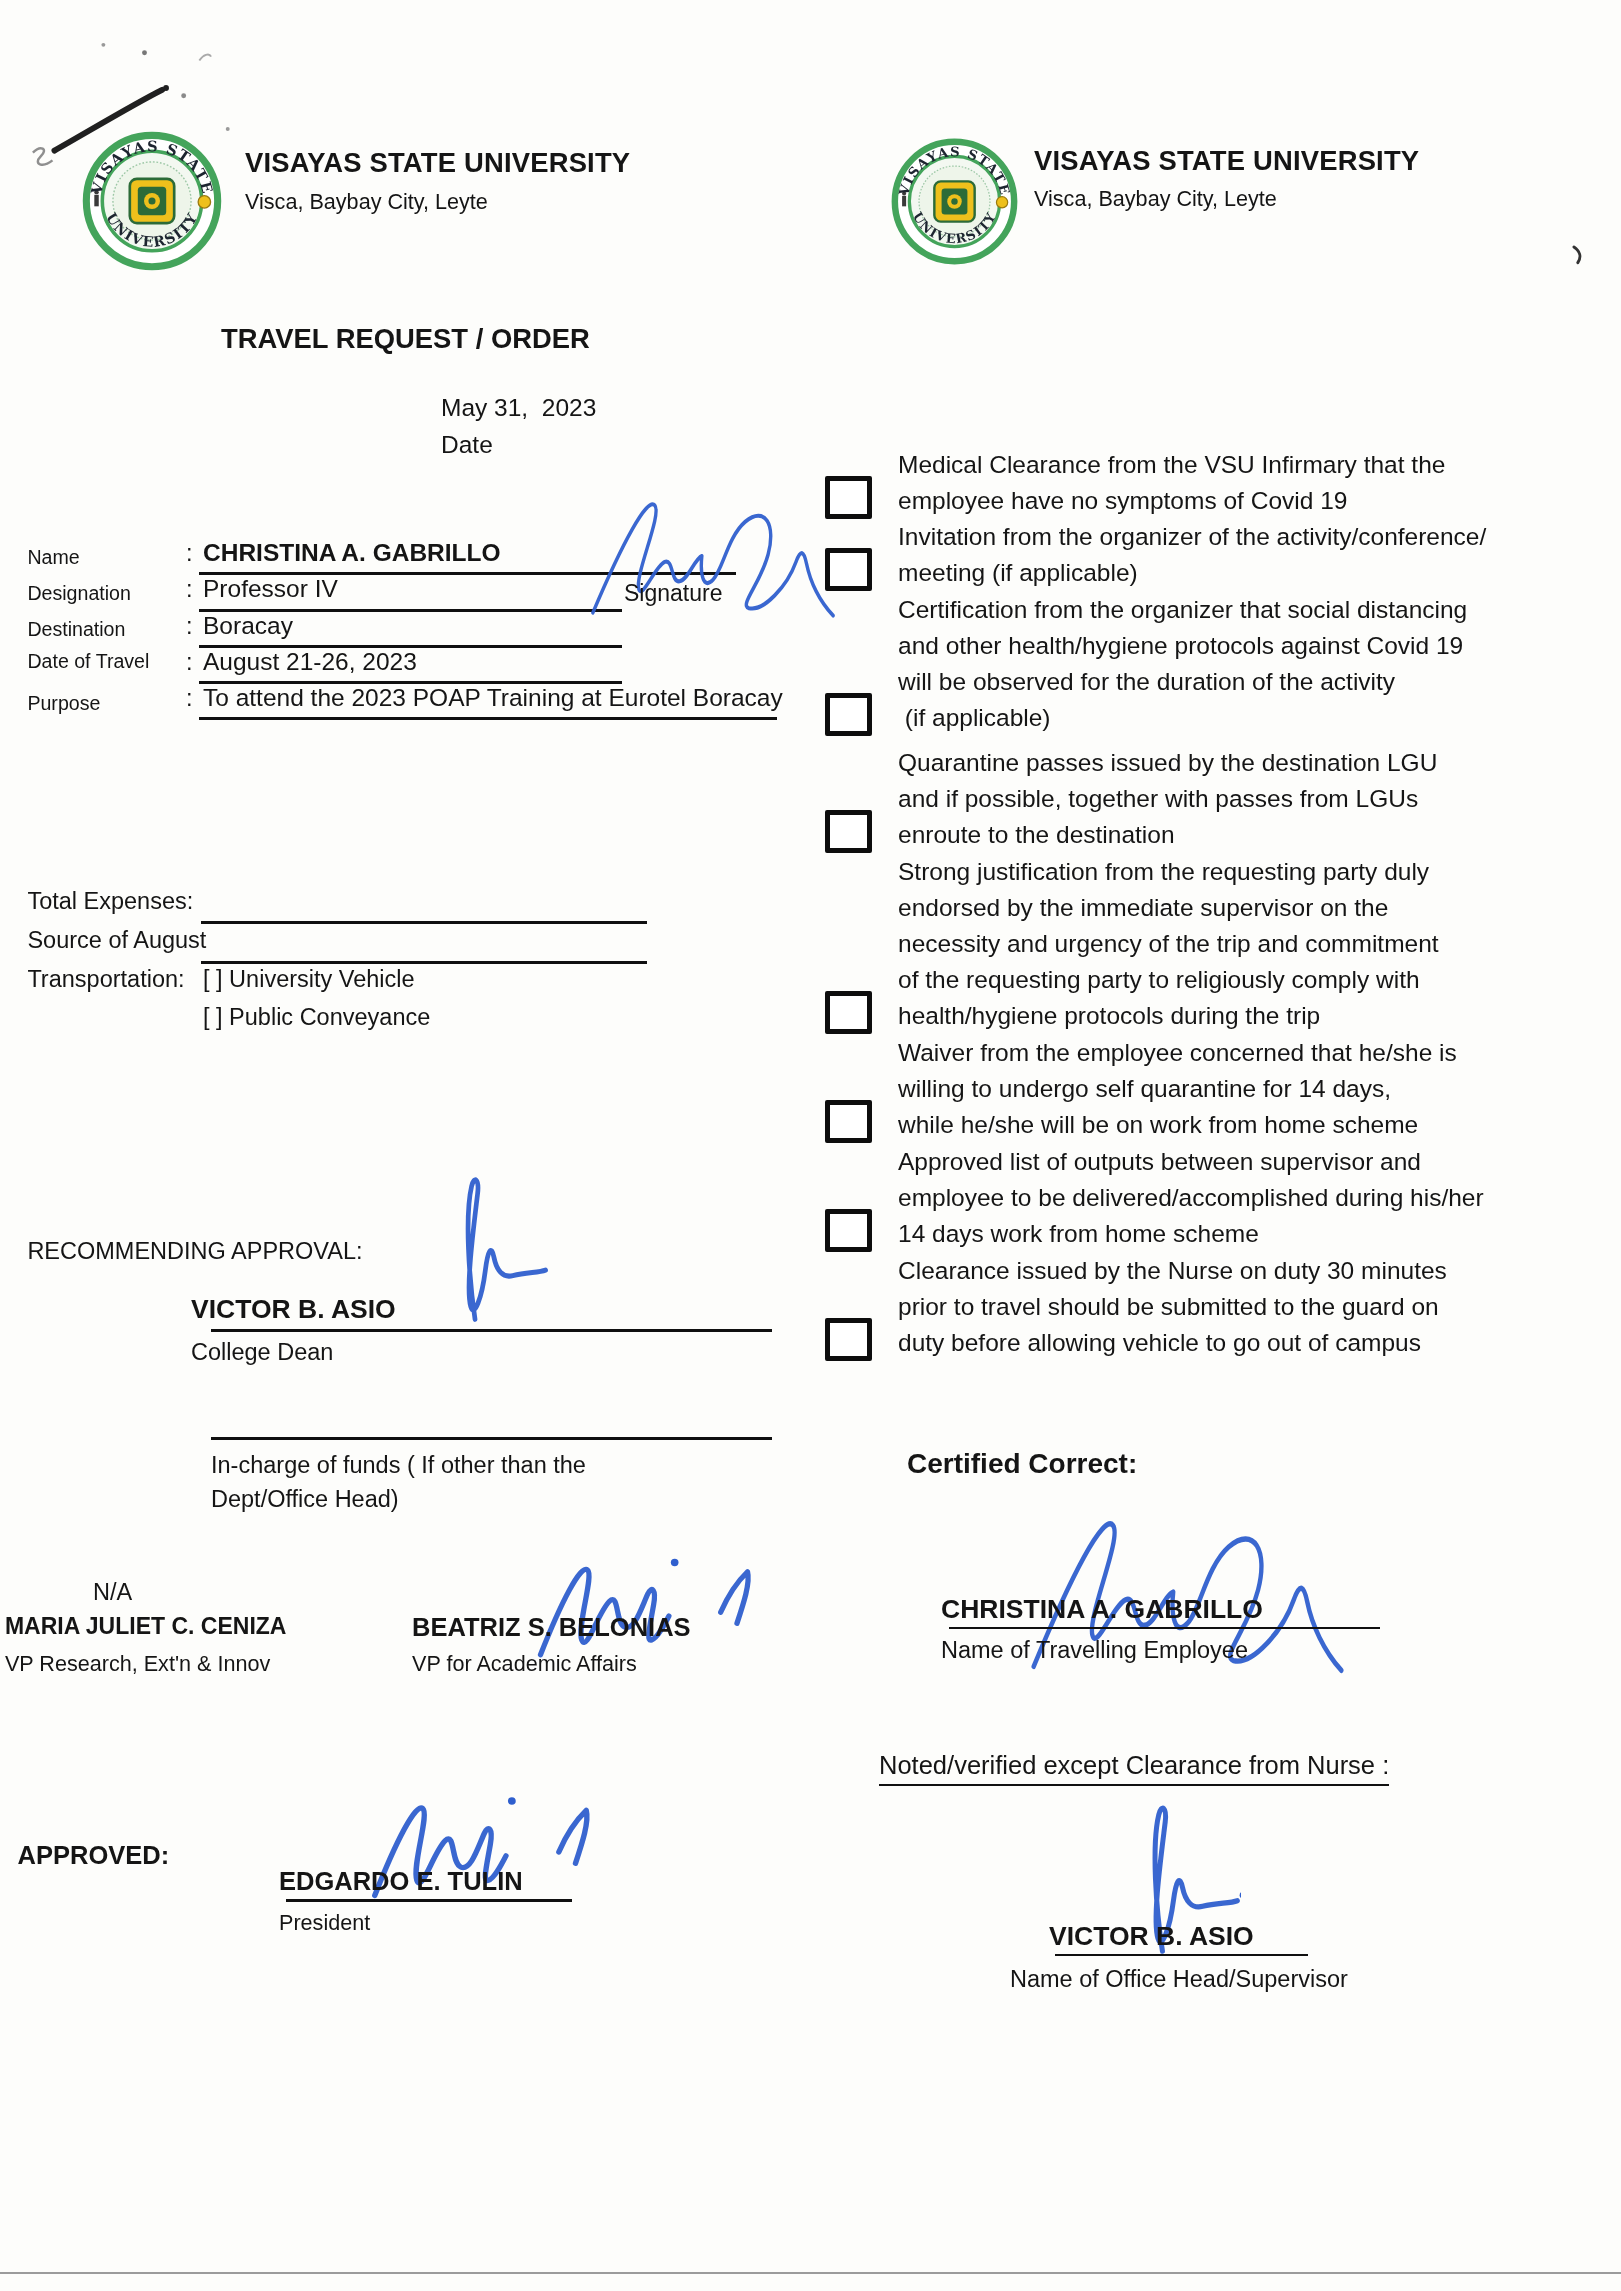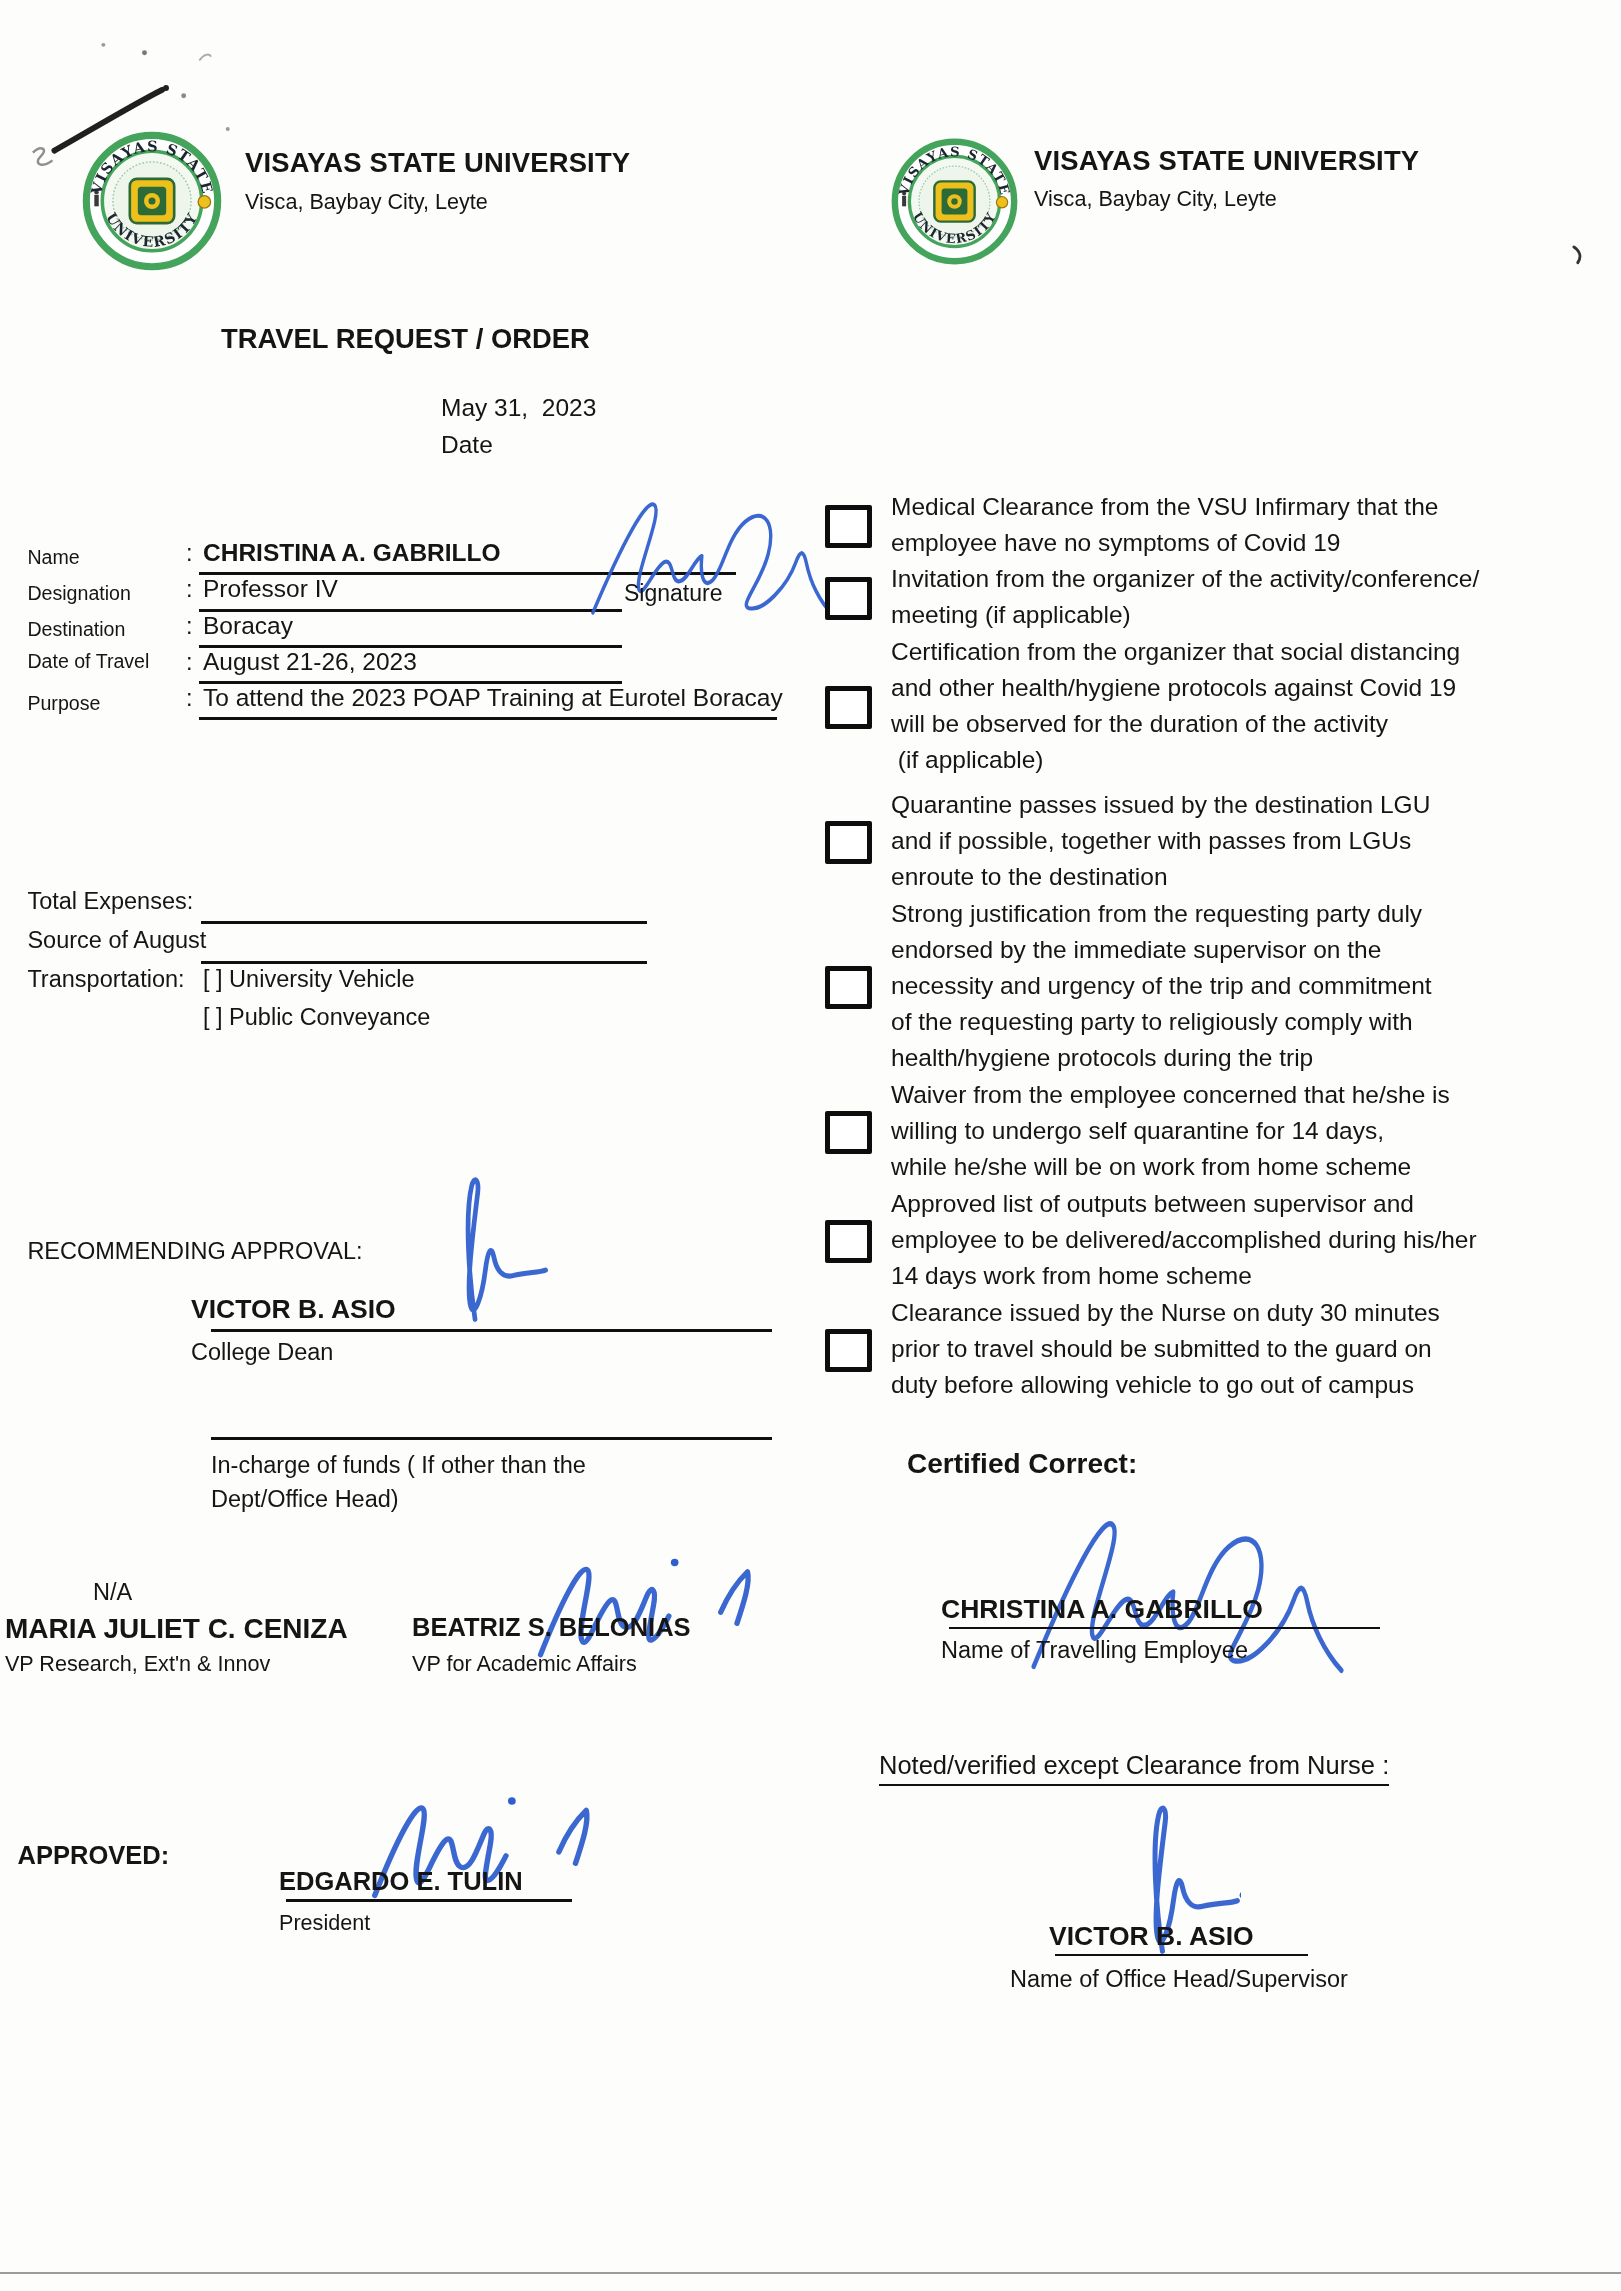--- a/index.html
+++ b/index.html
@@ -19,21 +19,21 @@
   .uline{height:0;border-top:3.9px solid #101010;}
   .uline-thin{height:0;border-top:2.9px solid #101010;}
 
   .hdr-univ{font-size:27.4px;font-weight:bold;letter-spacing:0.2px;}
   .hdr-addr{font-size:21.6px;}
 
   .form-label{font-size:19.6px;}
   .form-colon{font-size:23.5px;}
   .form-value{font-size:24.5px;}
 
-  .check-item{position:absolute;left:825px;width:751px;display:flex;gap:19px;align-items:center;margin-top:42px;}
+  .check-item{position:absolute;left:825px;width:751px;display:flex;gap:26px;align-items:flex-end;}
   .cbox{flex:0 0 auto;width:37px;height:33px;border:5.9px solid #0d0d0d;border-radius:2px;background:#fff;margin-top:2.9px;}
   .check-text{font-size:24.5px;line-height:36px;white-space:pre-line;}
 
   .sig path{stroke:#2f5fce;stroke-width:5.5;fill:none;stroke-linecap:round;stroke-linejoin:round;opacity:.95;}
   .sig circle{fill:#2f5fce;}
 
   .noted{font-size:25.5px;border-bottom:2.9px solid #111;padding-bottom:3.9px;display:inline-block;}
   .caption{font-size:23.5px;}
 </style>
 </head>
@@ -125,21 +125,21 @@
   </svg>
   <div class="abs ctr b" style="left:191px;top:1294px;width:559px;font-size:26.5px">VICTOR B. ASIO</div>
   <div class="abs uline" style="left:211px;top:1329px;width:561px"></div>
   <div class="abs ctr" style="left:191px;top:1339px;width:559px;font-size:23.5px">College Dean</div>
 
   <div class="abs uline" style="left:211px;top:1437px;width:561px"></div>
   <div class="abs ctr prel" style="left:211px;top:1448px;width:561px;font-size:23.5px;line-height:34px">In-charge of  funds ( If other than the
 Dept/Office Head)</div>
 
   <div class="abs ctr" style="left:93px;top:1579px;width:196px;font-size:23.5px">N/A</div>
-  <div class="abs ctr b" style="left:4.9px;top:1613px;width:392px;font-size:28px">MARIA JULIET C. CENIZA</div>
+  <div class="abs ctr b" style="left:4.9px;top:1613px;width:392px;font-size:23px">MARIA JULIET C. CENIZA</div>
   <div class="abs ctr" style="left:4.9px;top:1651px;width:392px;font-size:21.6px">VP Research, Ext'n &amp; Innov</div>
   <svg class="abs sig" style="left:529px;top:1544px" width="230" height="120" viewBox="0 0 240 130" preserveAspectRatio="none">
     <path d="M12,120 C34,62 54,22 61,28 C68,34 50,88 55,104 C60,118 72,74 84,62 C94,52 90,86 100,90 C110,94 117,70 124,54 C128,45 133,49 130,66 C126,90 122,106 128,104 C134,102 141,88 146,78"></path>
     <circle cx="152" cy="20" r="4"></circle>
     <path d="M200,74 C210,50 222,36 228,30 C231,42 224,64 217,86"></path>
   </svg>
   <div class="abs ctr b" style="left:412px;top:1613px;width:353px;font-size:25.5px">BEATRIZ S. BELONIAS</div>
   <div class="abs ctr" style="left:412px;top:1651px;width:353px;font-size:21.6px">VP for Academic Affairs</div>
 
   <div class="abs b" style="left:17.6px;top:1841px;font-size:25.5px">APPROVED:</div>

